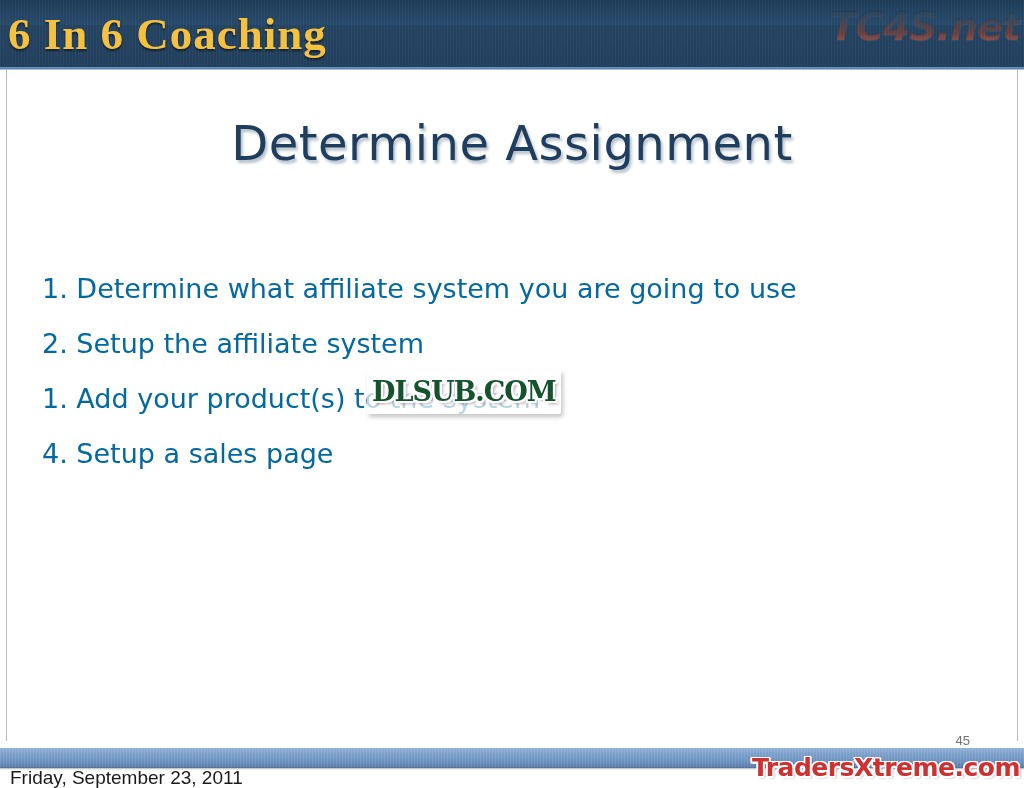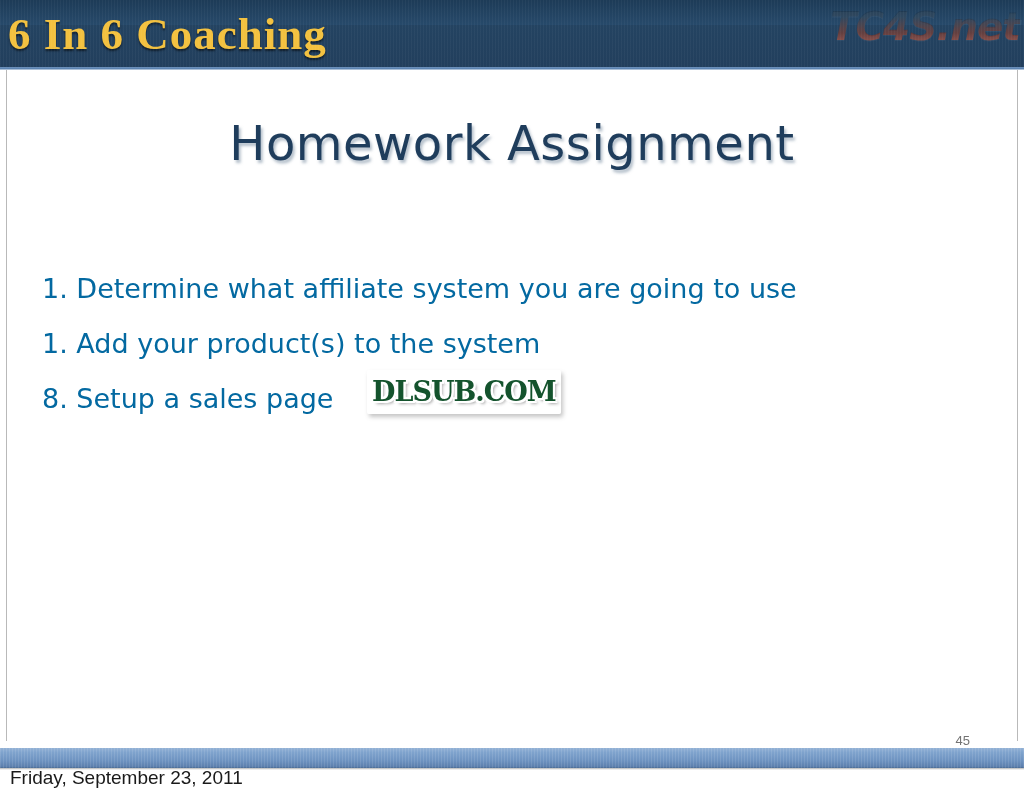--- a/index.html
+++ b/index.html
@@ -250,29 +250,31 @@
     </div>
     <div id="site-logo">
       <span>TC4S.net</span>
     </div>
   </div>
   <div id="header-underline"></div>
 
   <div class="edge-rule left"></div>
   <div class="edge-rule right"></div>
 
-  <div id="slide-title">Homework Assignment</div>
+  <div id="slide-title">Determine Assignment</div>
 
   <div id="body-list">
     <div class="body-item">1. Determine what affiliate system you are going to use</div>
+    <div class="body-item">2. Setup the affiliate system</div>
     <div class="body-item">1. Add your product(s) to the system</div>
-    <div class="body-item">8. Setup a sales page</div>
+    <div class="body-item">4. Setup a sales page</div>
   </div>
 
   <div id="watermark">DLSUB.COM</div>
 
   <div id="page-number">45</div>
 
   <div id="footer-bar"></div>
   <div id="footer-bar-shadow"></div>
   <div id="footer-date">Friday, September 23, 2011</div>
+  <div id="footer-logo">TradersXtreme.com</div>
 
 </div>
 
 </body></html>

